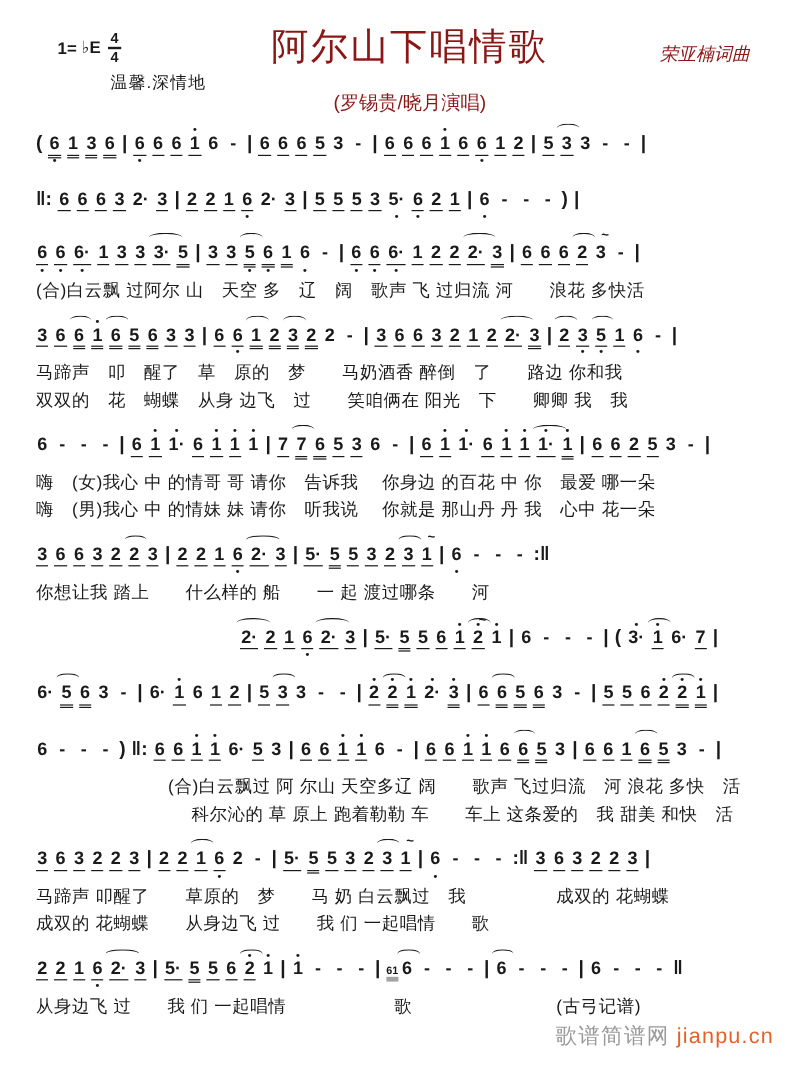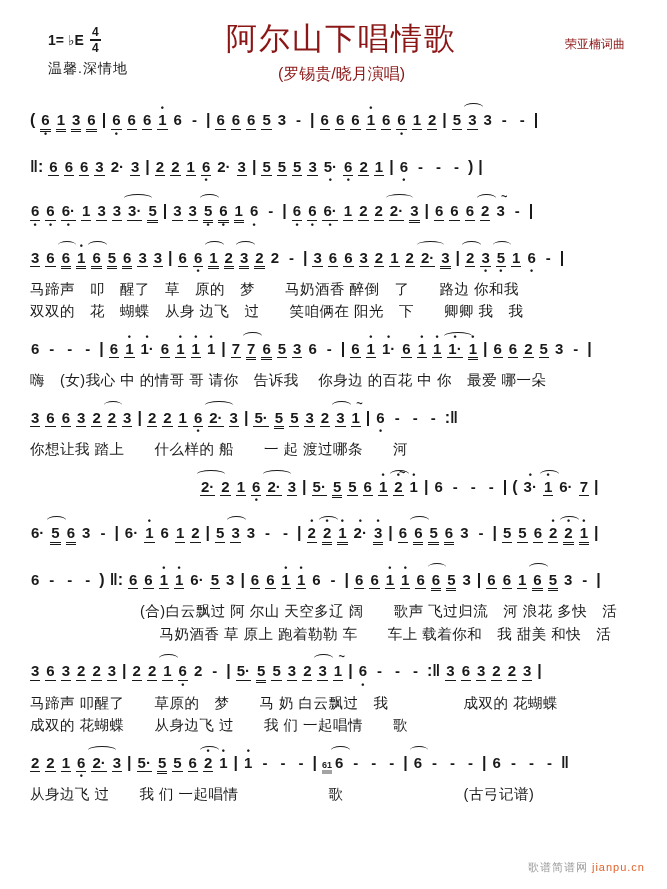--- a/index.html
+++ b/index.html
@@ -8,25 +8,25 @@
     font-family:"Liberation Sans","DejaVu Sans",sans-serif;color:#1a1a1a;
   }
   .page{padding:10px 14px 0 30px;}
 
   
   .header{position:relative;height:86px;}
   .key-block{position:absolute;left:18px;top:16px;font-size:14px;font-weight:bold;}
   .key-line{display:flex;align-items:center;gap:4px;}
   .timesig{display:inline-flex;flex-direction:column;align-items:center;line-height:1;font-size:12px;font-weight:bold;margin-left:2px;}
   .timesig .frac-line{width:11px;height:1.5px;background:#1a1a1a;margin:1px 0;}
-  .tempo{margin-top:6px;font-size:14px;font-weight:normal;letter-spacing:1px;}
+  .tempo{margin-top:6px;font-size:14px;font-weight:normal;letter-spacing:1px;margin-left:44px;}
   .title-block{text-align:center;padding-top:8px;}
   .title{font-size:31px;font-weight:normal;letter-spacing:2px;}
-  .subtitle{font-size:16px;margin-top:4px;text-align:center;}
-  .credit{position:absolute;right:28px;top:26px;font-size:12px;}
+  .subtitle{font-size:16px;margin-top:16px;text-align:center;}
+  .credit{position:absolute;right:28px;top:26px;font-size:15px;font-style:italic;}
 
   
   .system{margin-bottom:2px;}
   .notes-row{
     display:flex;align-items:baseline;flex-wrap:nowrap;gap:5px;
     padding:15px 0 9px 0;white-space:nowrap;
     font-weight:bold;font-size:15px;
   }
   .tok{position:relative;display:inline-block;text-align:center;min-width:9px;line-height:1.1;}
   .tok .num{display:inline-block;padding:0 1px;}
@@ -36,21 +36,21 @@
   .db{position:absolute;bottom:-10px;left:50%;transform:translateX(-50%);font-style:normal;font-size:9px;line-height:1;}
   .arc{position:absolute;top:-9px;left:-3px;width:180%;height:7px;border-top:1.5px solid #1a1a1a;border-radius:50% 50% 0 0;}
   .wavy{position:absolute;top:-13px;left:55%;font-style:normal;font-size:11px;letter-spacing:-2px;}
   .sym{display:inline-block;font-size:16px;}
   .dash{padding:0 4px;font-size:15px;}
   .grace{font-size:9px;vertical-align:9px;border-bottom:4px solid #a3a3a3;letter-spacing:0;margin-right:-3px;}
 
   .lyric{font-size:14.5px;white-space:pre;letter-spacing:0.5px;line-height:1.55;}
 
   
-  .watermark{position:absolute;right:22px;bottom:14px;font-size:11px;letter-spacing:1px;}
+  .watermark{position:absolute;right:22px;bottom:14px;font-size:18px;letter-spacing:1px;}
 </style>
 </head>
 <body>
 
 <div class="page">
 
   <div class="header">
     <div class="key-block">
       <div class="key-line">
         <span>1=</span>
@@ -173,20 +173,21 @@
           <span class="tok u2"><span class="num">3</span></span>
           <span class="sym">|</span>
           <span class="tok u1"><span class="num">6</span></span>
           <span class="tok u1"><span class="num">6</span></span>
           <span class="tok u1"><span class="num">6</span></span>
           <span class="tok u1"><span class="num">2</span><i class="arc"></i></span>
           <span class="tok"><span class="num">3</span><i class="wavy">~</i></span>
           <span class="sym dash">-</span>
           <span class="sym">|</span>
         </div>
+        <div class="lyric">(合)白云飘 过阿尔 山　天空 多　辽　阔　歌声 飞 过归流 河　　浪花 多快活</div>
       </div>
       <div class="system">
         <div class="notes-row">
           <span class="tok u1"><span class="num">3</span></span>
           <span class="tok u1"><span class="num">6</span></span>
           <span class="tok u2"><span class="num">6</span><i class="arc"></i></span>
           <span class="tok u2"><span class="num">1</span><i class="da">•</i></span>
           <span class="tok u2"><span class="num">6</span><i class="arc"></i></span>
           <span class="tok u2"><span class="num">5</span></span>
           <span class="tok u2"><span class="num">6</span></span>
@@ -257,20 +258,21 @@
           <span class="sym">|</span>
           <span class="tok u1"><span class="num">6</span></span>
           <span class="tok u1"><span class="num">6</span></span>
           <span class="tok u1"><span class="num">2</span></span>
           <span class="tok u1"><span class="num">5</span></span>
           <span class="tok"><span class="num">3</span></span>
           <span class="sym dash">-</span>
           <span class="sym">|</span>
         </div>
         <div class="lyric">嗨　(女)我心 中 的情哥 哥 请你　告诉我　 你身边 的百花 中 你　最爱 哪一朵</div>
+        <div class="lyric">嗨　(男)我心 中 的情妹 妹 请你　听我说　 你就是 那山丹 丹 我　心中 花一朵</div>
       </div>
       <div class="system">
         <div class="notes-row">
           <span class="tok u1"><span class="num">3</span></span>
           <span class="tok u1"><span class="num">6</span></span>
           <span class="tok u1"><span class="num">6</span></span>
           <span class="tok u1"><span class="num">3</span></span>
           <span class="tok u1"><span class="num">2</span></span>
           <span class="tok u1"><span class="num">2</span><i class="arc"></i></span>
           <span class="tok u1"><span class="num">3</span></span>
@@ -405,21 +407,21 @@
           <span class="tok u1"><span class="num">6</span></span>
           <span class="tok u1"><span class="num">6</span></span>
           <span class="tok u1"><span class="num">1</span></span>
           <span class="tok u2"><span class="num">6</span><i class="arc"></i></span>
           <span class="tok u2"><span class="num">5</span></span>
           <span class="tok"><span class="num">3</span></span>
           <span class="sym dash">-</span>
           <span class="sym">|</span>
         </div>
         <div class="lyric" style="padding-left: 110px;">(合)白云飘过 阿 尔山 天空多辽 阔　　歌声 飞过归流　河 浪花 多快　活</div>
-        <div class="lyric" style="padding-left: 110px;">　 马奶酒香 草 原上 跑着勒勒 车　　车上 载着你和　我 甜美 和快　活</div>
+        <div class="lyric" style="padding-left: 110px;">　 科尔沁的 草 原上 跑着勒勒 车　　车上 这条爱的　我 甜美 和快　活</div>
       </div>
       <div class="system">
         <div class="notes-row">
           <span class="tok u1"><span class="num">3</span></span>
           <span class="tok u1"><span class="num">6</span></span>
           <span class="tok u1"><span class="num">3</span></span>
           <span class="tok u1"><span class="num">2</span></span>
           <span class="tok u1"><span class="num">2</span></span>
           <span class="tok u1"><span class="num">3</span></span>
           <span class="sym">|</span>

